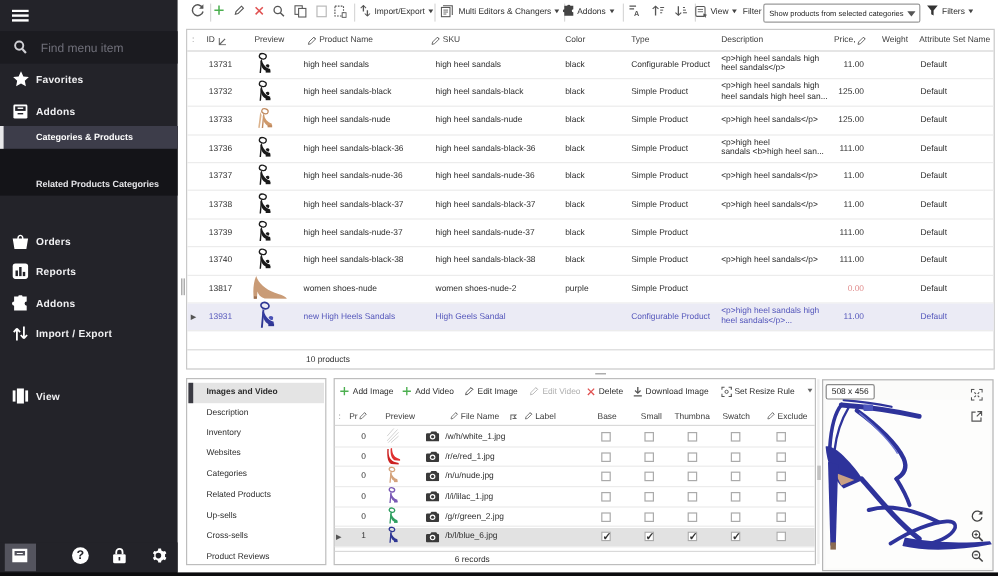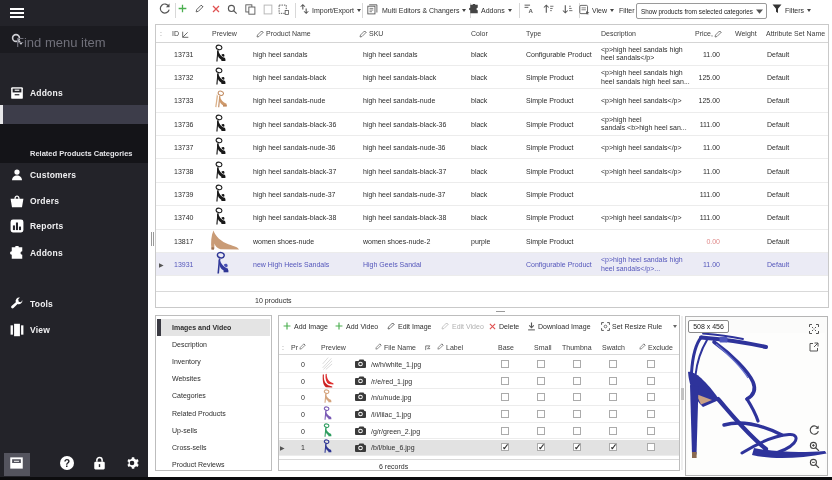--- a/index.html
+++ b/index.html
@@ -59,38 +59,37 @@
 <svg class="abs" style="left:10px;top:8px" width="14" height="11" viewBox="0 0 14 11">
       <rect width="14" height="2" fill="#fff"></rect>
       <rect y="4" width="14" height="2" fill="#fff"></rect>
       <rect y="8" width="14" height="2" fill="#fff"></rect>
     </svg>
 <div id="search">
       <svg style="position:absolute;left:11px;top:7px" width="12" height="13" viewBox="0 0 12 13">
         <circle cx="5" cy="5" r="3.4" fill="none" stroke="#cfcfd4" stroke-width="1.6"></circle>
         <line x1="7.6" y1="7.8" x2="10.6" y2="11.2" stroke="#cfcfd4" stroke-width="1.8"></line>
       </svg>
-      <div style="position:absolute;left:16px;top:9px;font-size:13px;color:#70707a">Find menu item</div>
+      <div style="position:absolute;left:34px;top:9px;font-size:10px;color:#70707a">Find menu item</div>
+    </div>
+<div class="mitem" style="top:56px">
+      <svg width="15" height="15" viewBox="0 0 24 24">
+        <path fill="#fff" d="M12 1.5l3.2 6.8 7.3.9-5.4 5 1.4 7.2L12 17.8l-6.5 3.6 1.4-7.2-5.4-5 7.3-.9z"></path>
+      </svg>
+      <span>Favorites</span>
     </div>
 <div class="mitem" style="top:83px">
       <svg width="14" height="13" viewBox="0 0 24 22">
         <rect x="2" y="1" width="20" height="20" rx="2" fill="#fff"></rect>
         <rect x="4.5" y="3.5" width="15" height="6.5" fill="#232329"></rect>
         <rect x="8" y="5.2" width="8" height="2" fill="#fff"></rect>
         <rect x="8" y="13" width="8" height="2" fill="#232329"></rect>
       </svg>
       <span>Addons</span>
     </div>
-<div class="mitem" style="top:165px">
-      <svg width="14" height="14" viewBox="0 0 24 24">
-        <circle cx="12" cy="7" r="4.5" fill="#fff"></circle>
-        <path fill="#fff" d="M3.5 21c0-5 3.8-8 8.5-8s8.5 3 8.5 8z"></path>
-      </svg>
-      <span>Customers</span>
-    </div>
 <div class="mitem" style="top:191px">
       <svg width="14" height="13" viewBox="0 0 24 22">
         <path fill="#fff" d="M1 7h22l-2.5 15h-17zM7.5 7c0-7 9-7 9 0h-2.2c0-4.5-4.6-4.5-4.6 0z"></path>
       </svg>
       <span>Orders</span>
     </div>
 <div class="mitem" style="top:216px">
       <svg width="14" height="14" viewBox="0 0 24 24">
         <rect x="1" y="1" width="22" height="22" rx="4" fill="#fff"></rect>
         <rect x="5" y="11" width="3.5" height="8" fill="#232329"></rect>
@@ -98,37 +97,43 @@
         <rect x="15.4" y="13" width="3.5" height="6" fill="#232329"></rect>
       </svg>
       <span>Reports</span>
     </div>
 <div class="mitem" style="top:243px">
       <svg width="14" height="14" viewBox="0 0 24 24">
         <path fill="#fff" d="M9 2a3 3 0 016 0h6v7a3 3 0 000 6v7H3v-7a3 3 0 010-6V2z"></path>
       </svg>
       <span>Addons</span>
     </div>
-<div class="mitem" style="top:294px">
+<div class="mitem" style="top:268px">
       <svg width="14" height="14" viewBox="0 0 24 24">
-        <path fill="#fff" d="M21 5a6 6 0 01-8 7L6 19a2.4 2.4 0 11-3.4-3.4L10 9a6 6 0 017-8l-3 3 1 4 4 1z"></path>
-      </svg>
-      <span>Tools</span>
+        <g stroke="#fff" stroke-width="2.6" fill="none">
+          <path d="M7 22V6M7 5l-4.5 5M7 5l4.5 5"></path>
+          <path d="M17 2v16M17 19l-4.5-5M17 19l4.5-5"></path>
+        </g>
+      </svg>
+      <span>Import / Export</span>
     </div>
 <div class="mitem" style="top:320px">
       <svg width="14" height="13" viewBox="0 0 24 22">
         <rect x="1" y="3" width="4" height="16" fill="#fff"></rect>
         <rect x="7" y="0" width="10" height="22" fill="#fff"></rect>
         <rect x="19" y="3" width="4" height="16" fill="#fff"></rect>
       </svg>
       <span>View</span>
     </div>
 <div id="submenu">
       <div id="smsel">
         <div class="bar"></div>
+      </div>
+<div class="smitem" style="top:0">
+        <span style="color:#fff">Categories &amp; Products</span>
       </div>
 <div class="smitem" style="top:38.5px">
         <span>Related Products Categories</span>
       </div>
     </div>
 <div id="sbbottom">
       <div id="bsq"></div>
 <svg class="bico" style="left:9px" width="15" height="14" viewBox="0 0 24 22">
         <path fill="#fff" d="M2 2h20v18H2z"></path>
         <path fill="#54545e" d="M5 5h14v6H5z"></path>

